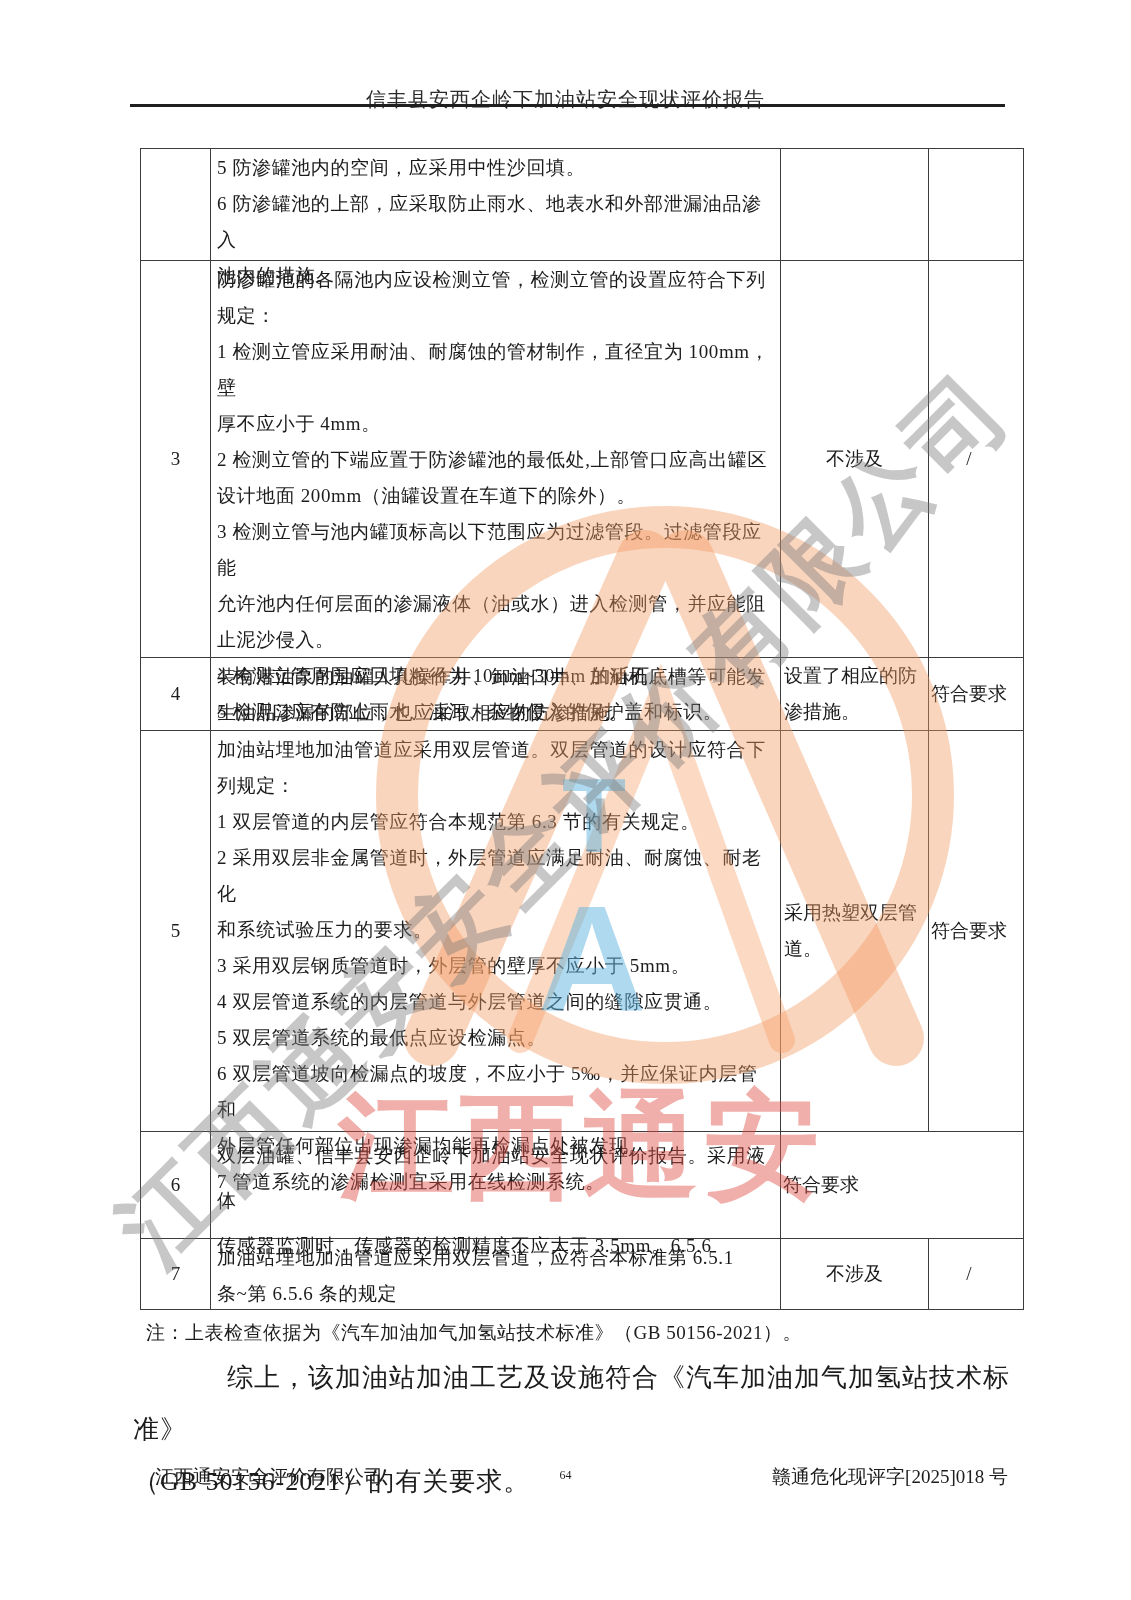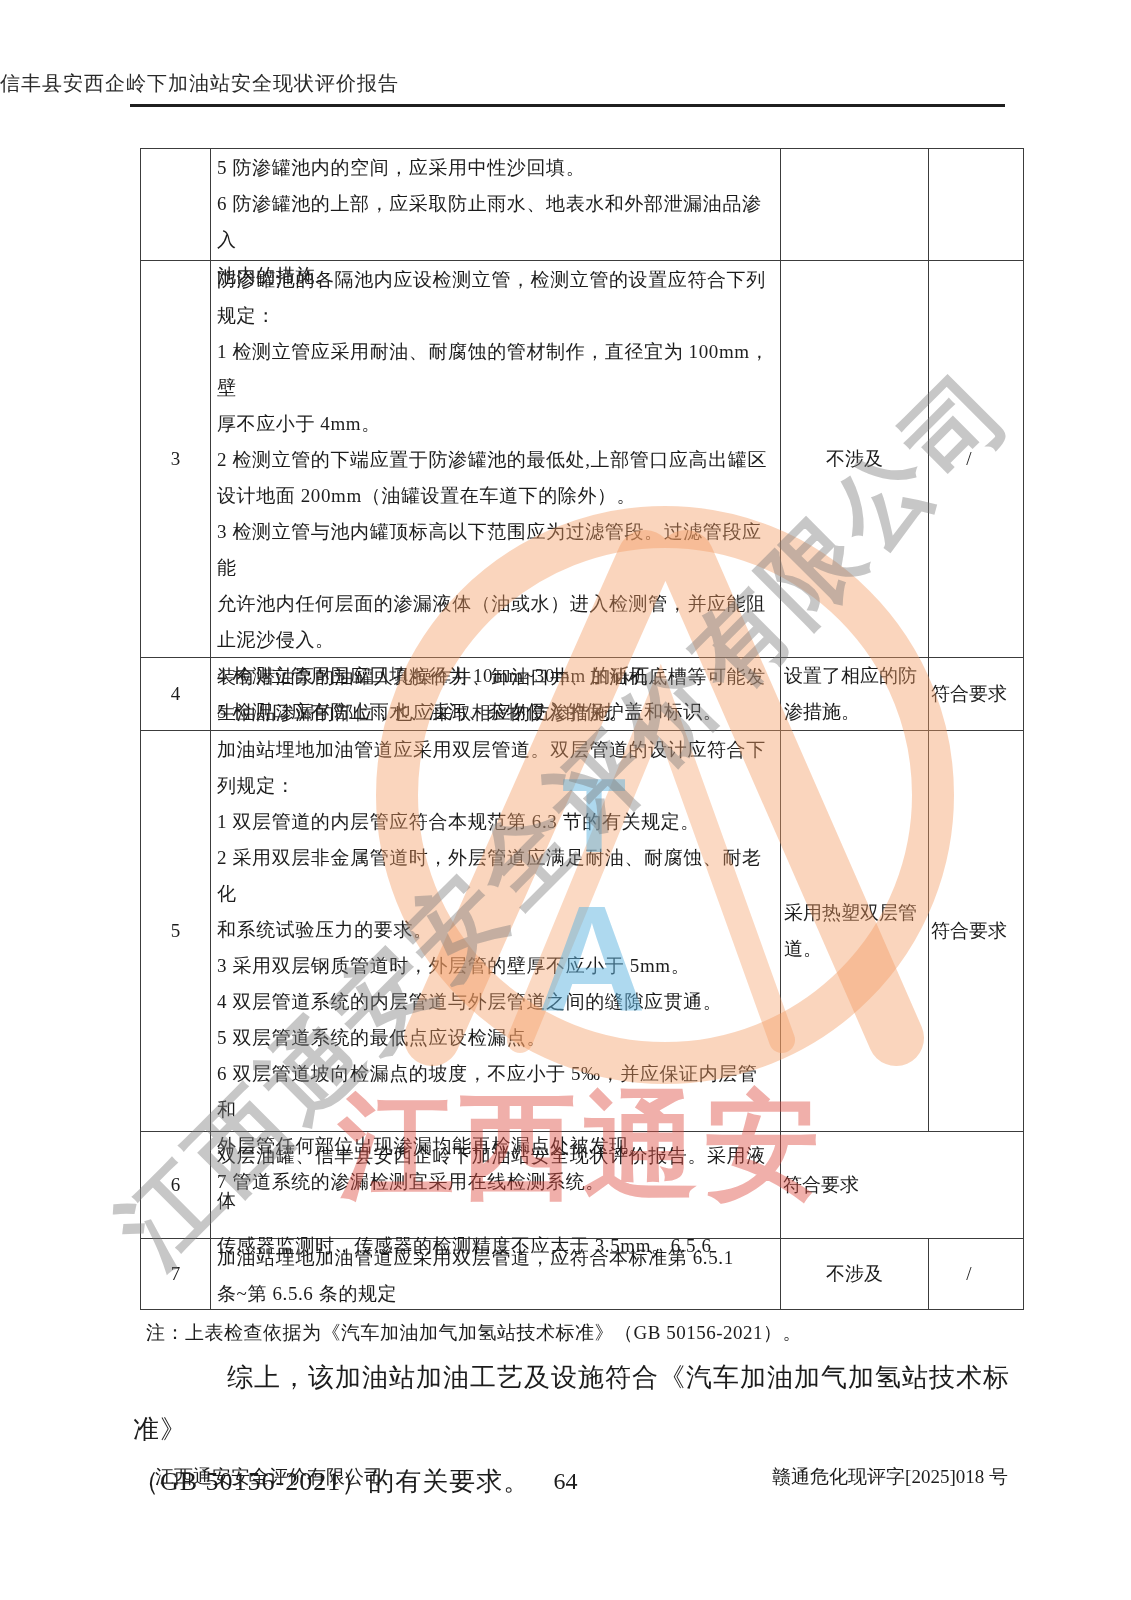--- a/index.html
+++ b/index.html
@@ -8,22 +8,22 @@
     position:relative;
     width:1131px;height:1600px;
     background:#ffffff;
     margin:0 auto;
     overflow:hidden;
     font-family:"Liberation Serif","DejaVu Serif",serif;
     color:#1c1c1c;
   }
   
   .header-title{
-    position:absolute;top:70px;left:0;width:100%;
-    text-align:left;font-size:20px;letter-spacing:1px;color:#2a2a2a;
+    position:absolute;top:86px;left:0;width:100%;
+    text-align:center;font-size:20px;letter-spacing:1px;color:#2a2a2a;
   }
   .header-rule{
     position:absolute;top:104px;left:130px;width:875px;height:3px;
     background:#1f1f1f;
   }
   
   .ctable{
     position:absolute;left:140px;top:148px;width:884px;
     border:1px solid #3c3c3c;
   }
@@ -56,21 +56,21 @@
     position:absolute;left:146px;top:1320px;width:860px;
     font-size:19px;letter-spacing:0.5px;
   }
   .conclusion{
     position:absolute;left:133px;top:1352px;width:882px;
     font-size:26px;line-height:52px;text-indent:94px;
     white-space:pre-line;letter-spacing:1px;
   }
   .footer{position:absolute;left:0;top:1464px;width:100%;height:30px;font-size:19px;}
   .footer-left{position:absolute;left:155px;top:0;}
-  .footer-center{position:absolute;left:50%;transform:translateX(-50%);top:4px;font-size:24px;}
+  .footer-center{position:absolute;left:50%;transform:translateX(-50%);top:4px;font-size:12px;}
   .footer-right{position:absolute;right:123px;top:0;}
   
   .wm-layer{position:absolute;inset:0;pointer-events:none;}
   .wm-diagonal{
     position:absolute;left:-85px;top:755px;width:1300px;
     text-align:center;white-space:nowrap;
     transform:rotate(-45deg);
     font-family:"Liberation Sans","DejaVu Sans",sans-serif;
     font-weight:600;font-size:95px;letter-spacing:6px;
     color:rgba(122,122,122,0.42);

